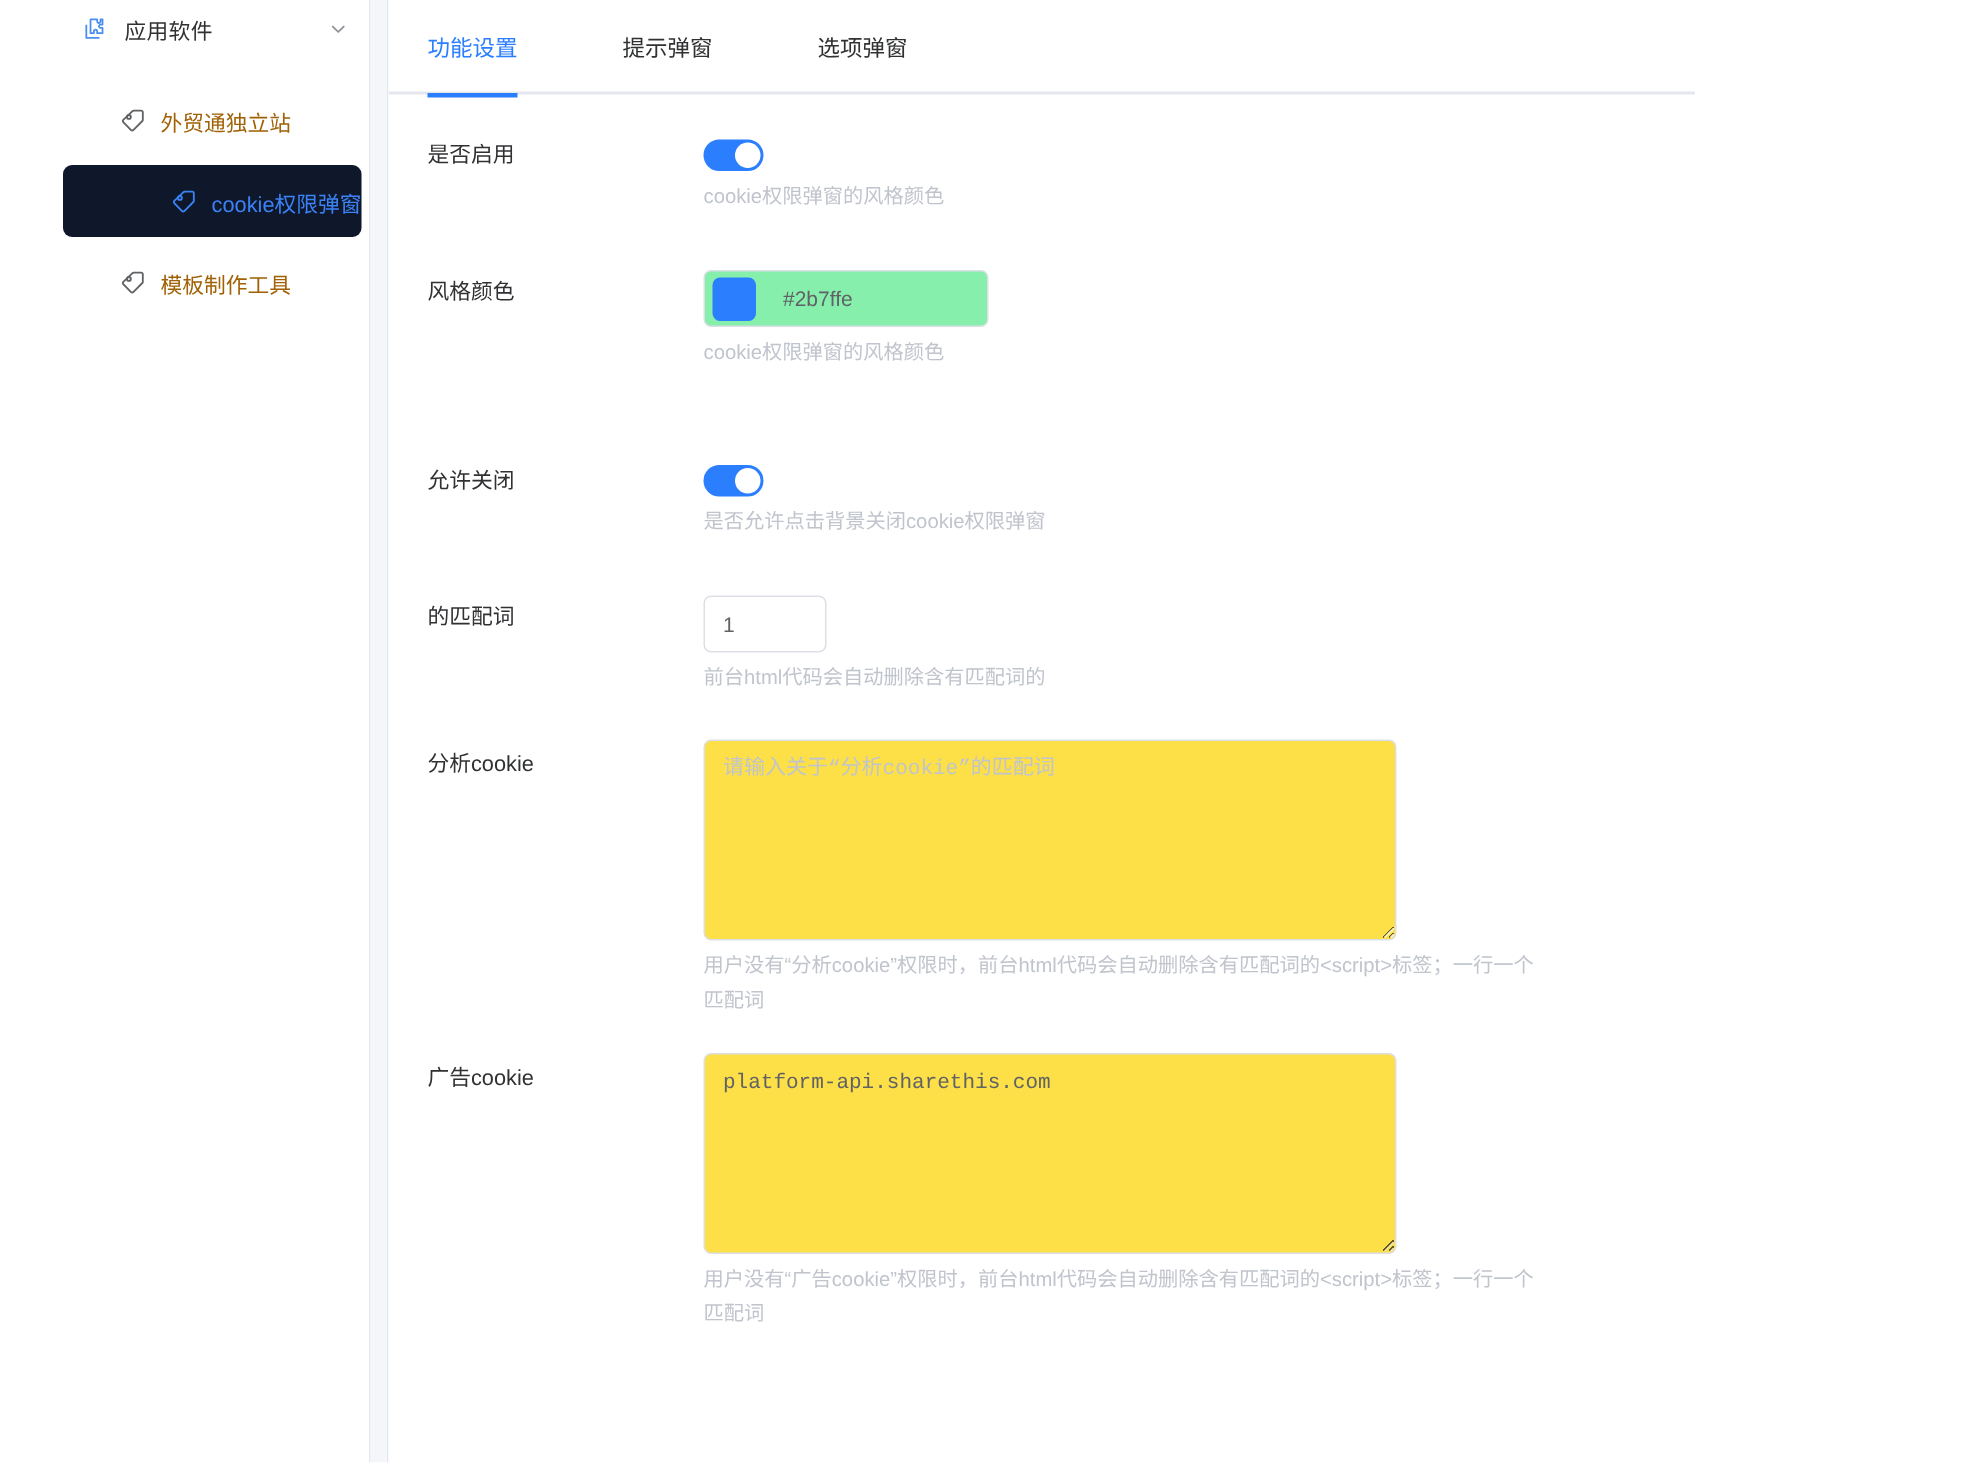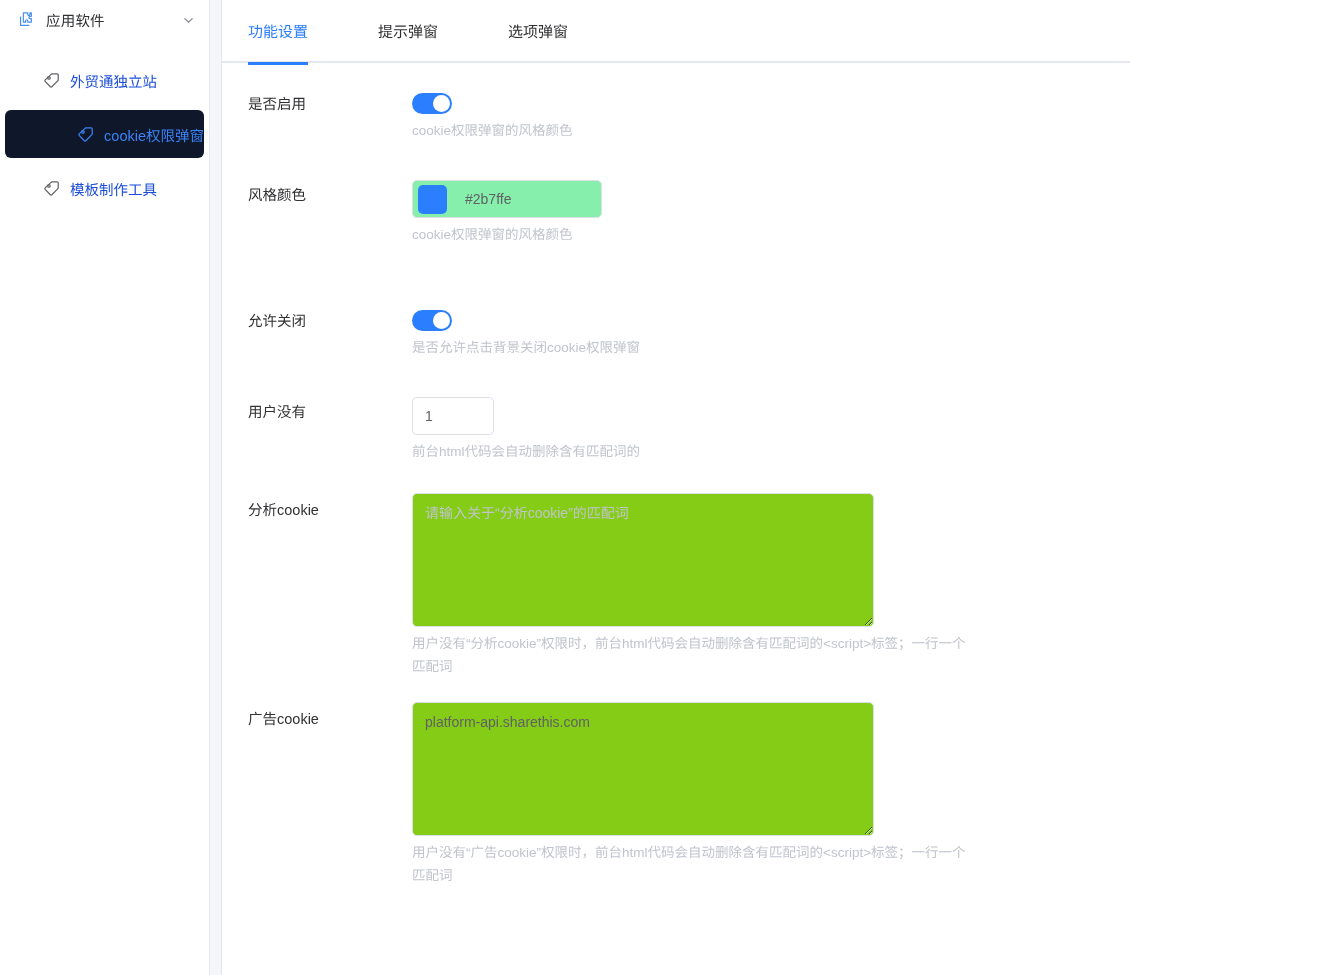--- a/index.html
+++ b/index.html
@@ -4,21 +4,21 @@
 <style>
   * { box-sizing: border-box; }
   html, body {
     margin: 0; padding: 0;
     width: 1322px; height: 975px;
     background: #ffffff;
     font-family: "Liberation Sans", "DejaVu Sans", sans-serif;
     overflow: hidden;
   }
 
-  .app { display: flex; width: 1130px; height: 975px; background: #fff; }
+  .app { display: flex; width: 1130px; height: 975px; background: #fff; padding-left: 37px; }
 
   
   .sidebar {
     width: 210px;
     flex: 0 0 210px;
     height: 975px;
     background: #ffffff;
     border-right: 1px solid #e3e8ef;
     padding-top: 0;
   }
@@ -50,21 +50,21 @@
 
   .sidebar-list { margin-top: 20px; padding: 0 5px; }
   .side-item {
     display: flex;
     align-items: center;
     height: 48px;
     padding-left: 38px;
     border-radius: 6px;
     margin-bottom: 6px;
     cursor: pointer;
-    color: #1d4ed8;
+    color: #a16207;
     font-size: 14.5px;
   }
   .side-item .tag-icon {
     width: 17px; height: 17px;
     flex: 0 0 17px;
     margin-right: 10px;
     display: block;
     color: #606266;
   }
   .side-item.active {
@@ -119,20 +119,21 @@
     height: 3px;
     background: #2b7ffe;
   }
 
   .form { padding: 22px 0 0 0; }
 
   .row {
     display: flex;
     align-items: flex-start;
     padding-left: 26px;
+    gap: 20px;
   }
   .row-label {
     width: 164px;
     flex: 0 0 164px;
     text-align: left;
     font-size: 14.5px;
     color: #303133;
     padding-top: 9px;
     line-height: 20px;
   }
@@ -210,25 +211,25 @@
   }
 
   
   .ta {
     width: 462px;
     height: 134px;
     border: 1px solid #dcdfe6;
     border-radius: 5px;
     font-size: 14px;
     color: #606266;
-    font-family: Liberation Sans, sans-serif;
+    font-family: Liberation Mono, monospace;
     padding: 9px 12px;
     resize: vertical;
     line-height: 21px;
-    background: #84cc16;
+    background: #fde047;
     display: block;
     margin-top: 2px;
   }
   .ta::placeholder { color: #c0c4cc; }
 
   .sp-34 { height: 34px; }
   .sp-28 { height: 28px; }
   .sp-22 { height: 22px; }
 </style>
 </head>
@@ -340,21 +341,21 @@
           <div class="switch">
             <span class="knob"></span>
           </div>
           <div class="hint">是否允许点击背景关闭cookie权限弹窗</div>
         </div>
       </div>
 
       <div class="sp-34"></div>
 
       <div class="row">
-        <div class="row-label">用户没有</div>
+        <div class="row-label">的匹配词</div>
         <div class="row-field">
           <input class="num-input" type="text" value="1" style="">
           <div class="hint">前台html代码会自动删除含有匹配词的</div>
         </div>
       </div>
 
       <div class="sp-28"></div>
 
       <div class="row">
         <div class="row-label">分析cookie</div>

